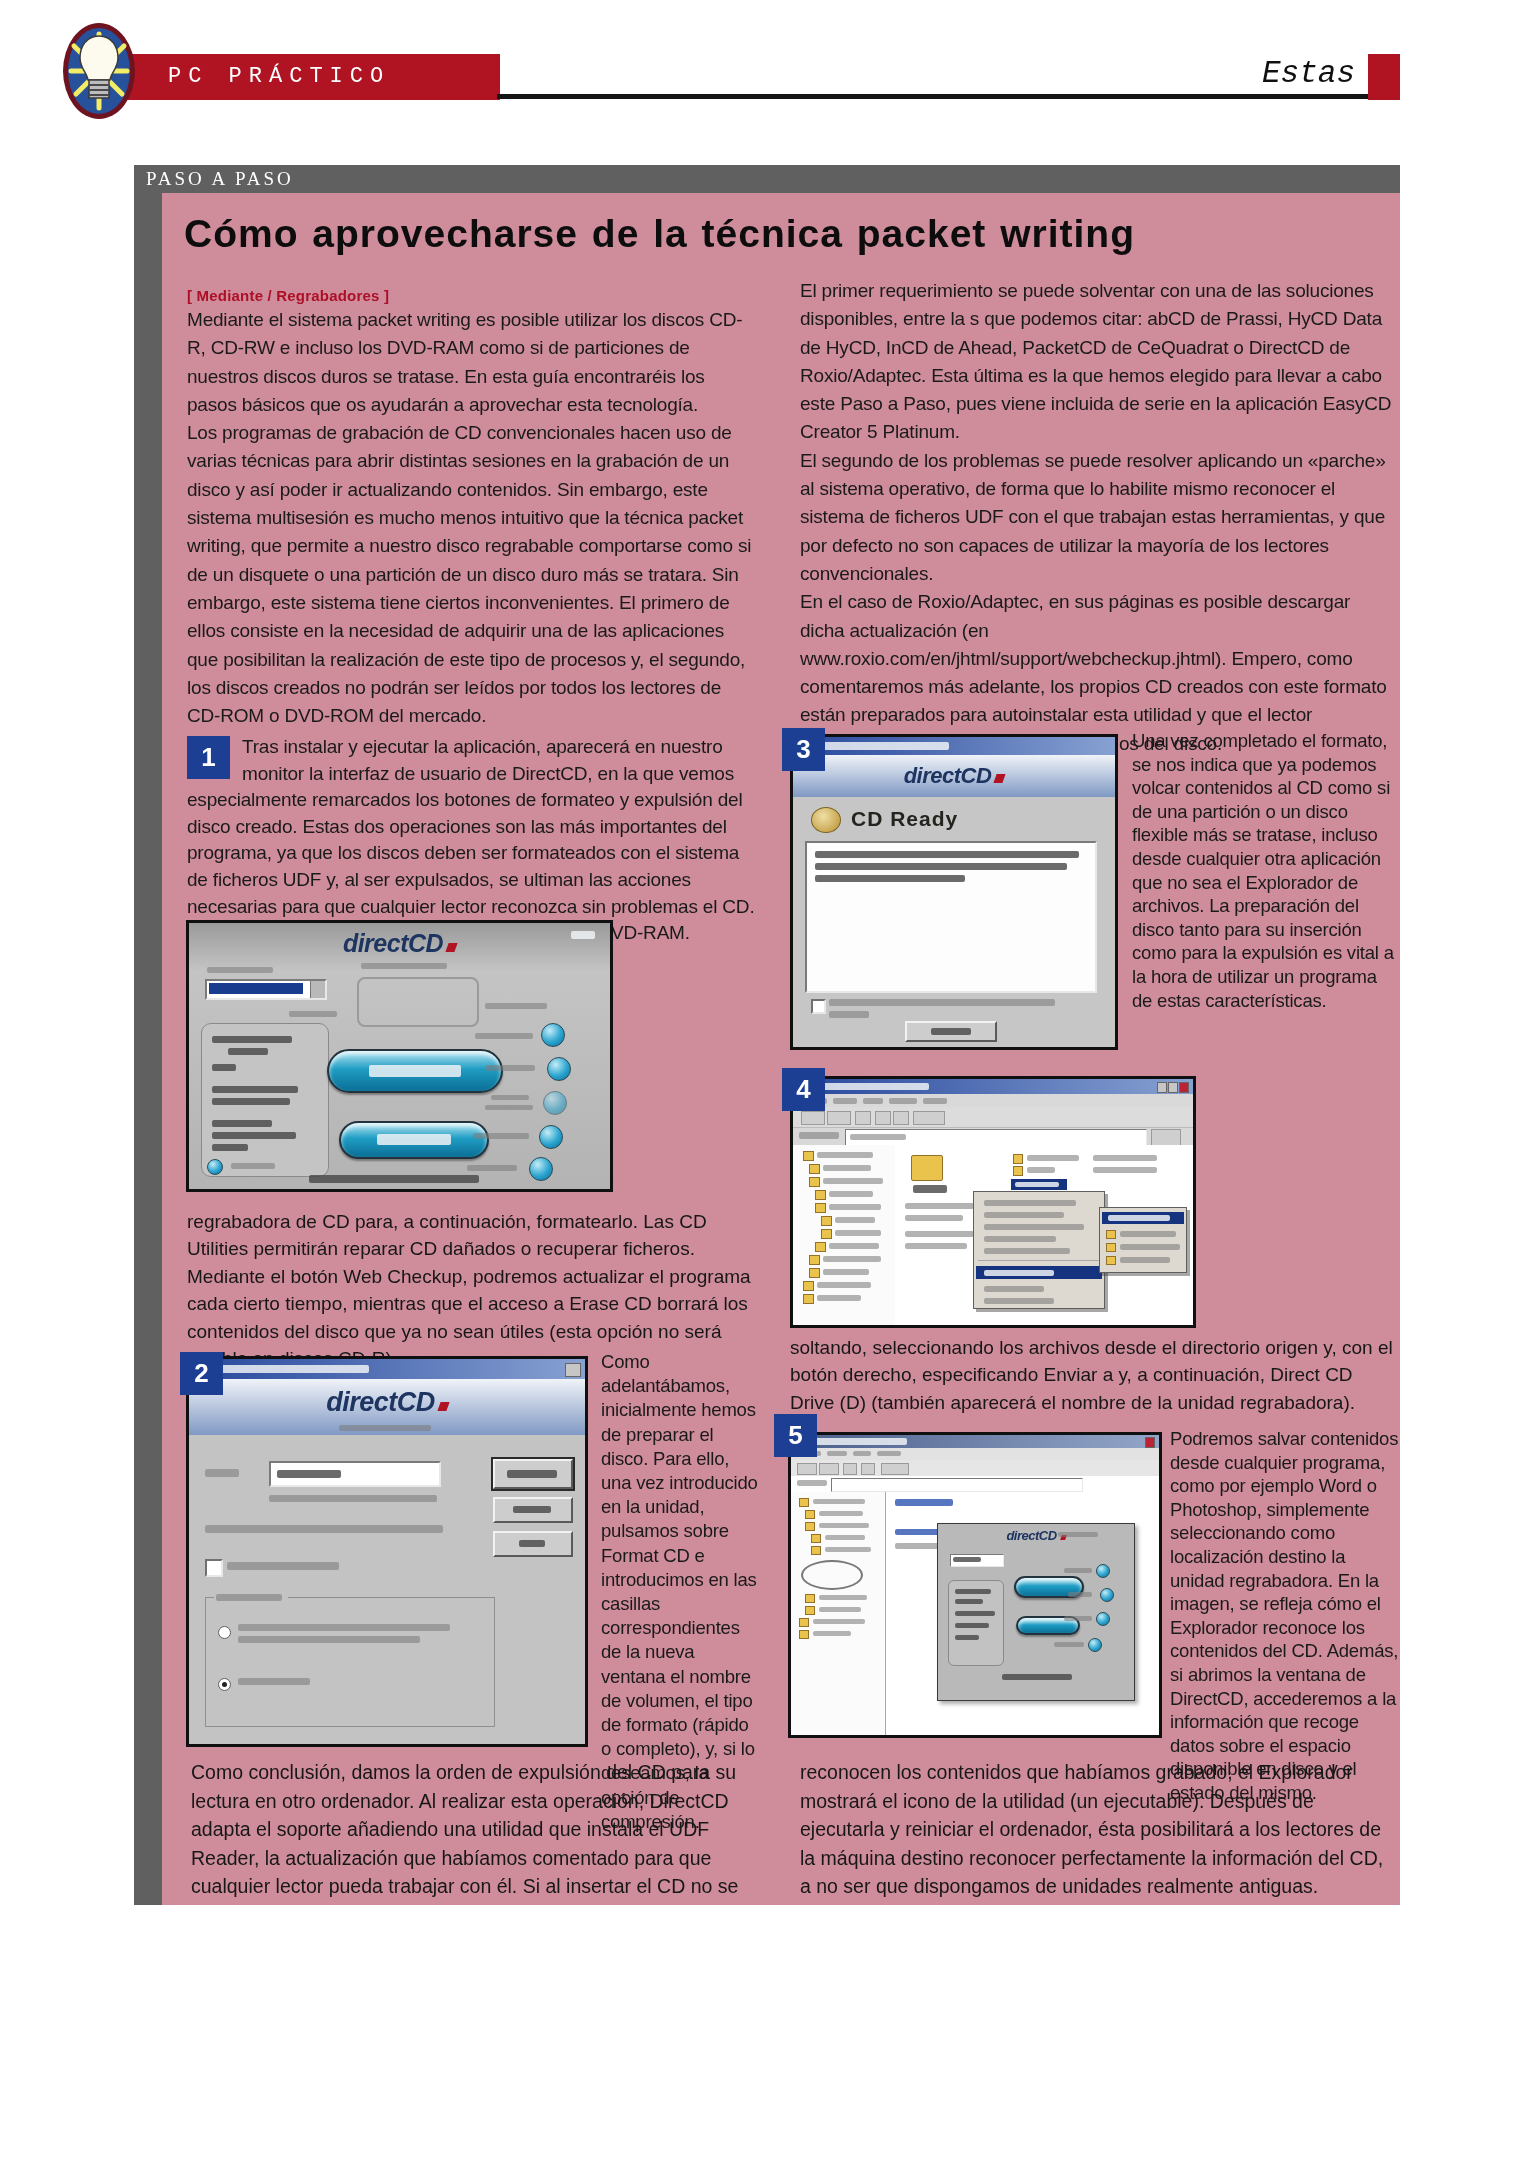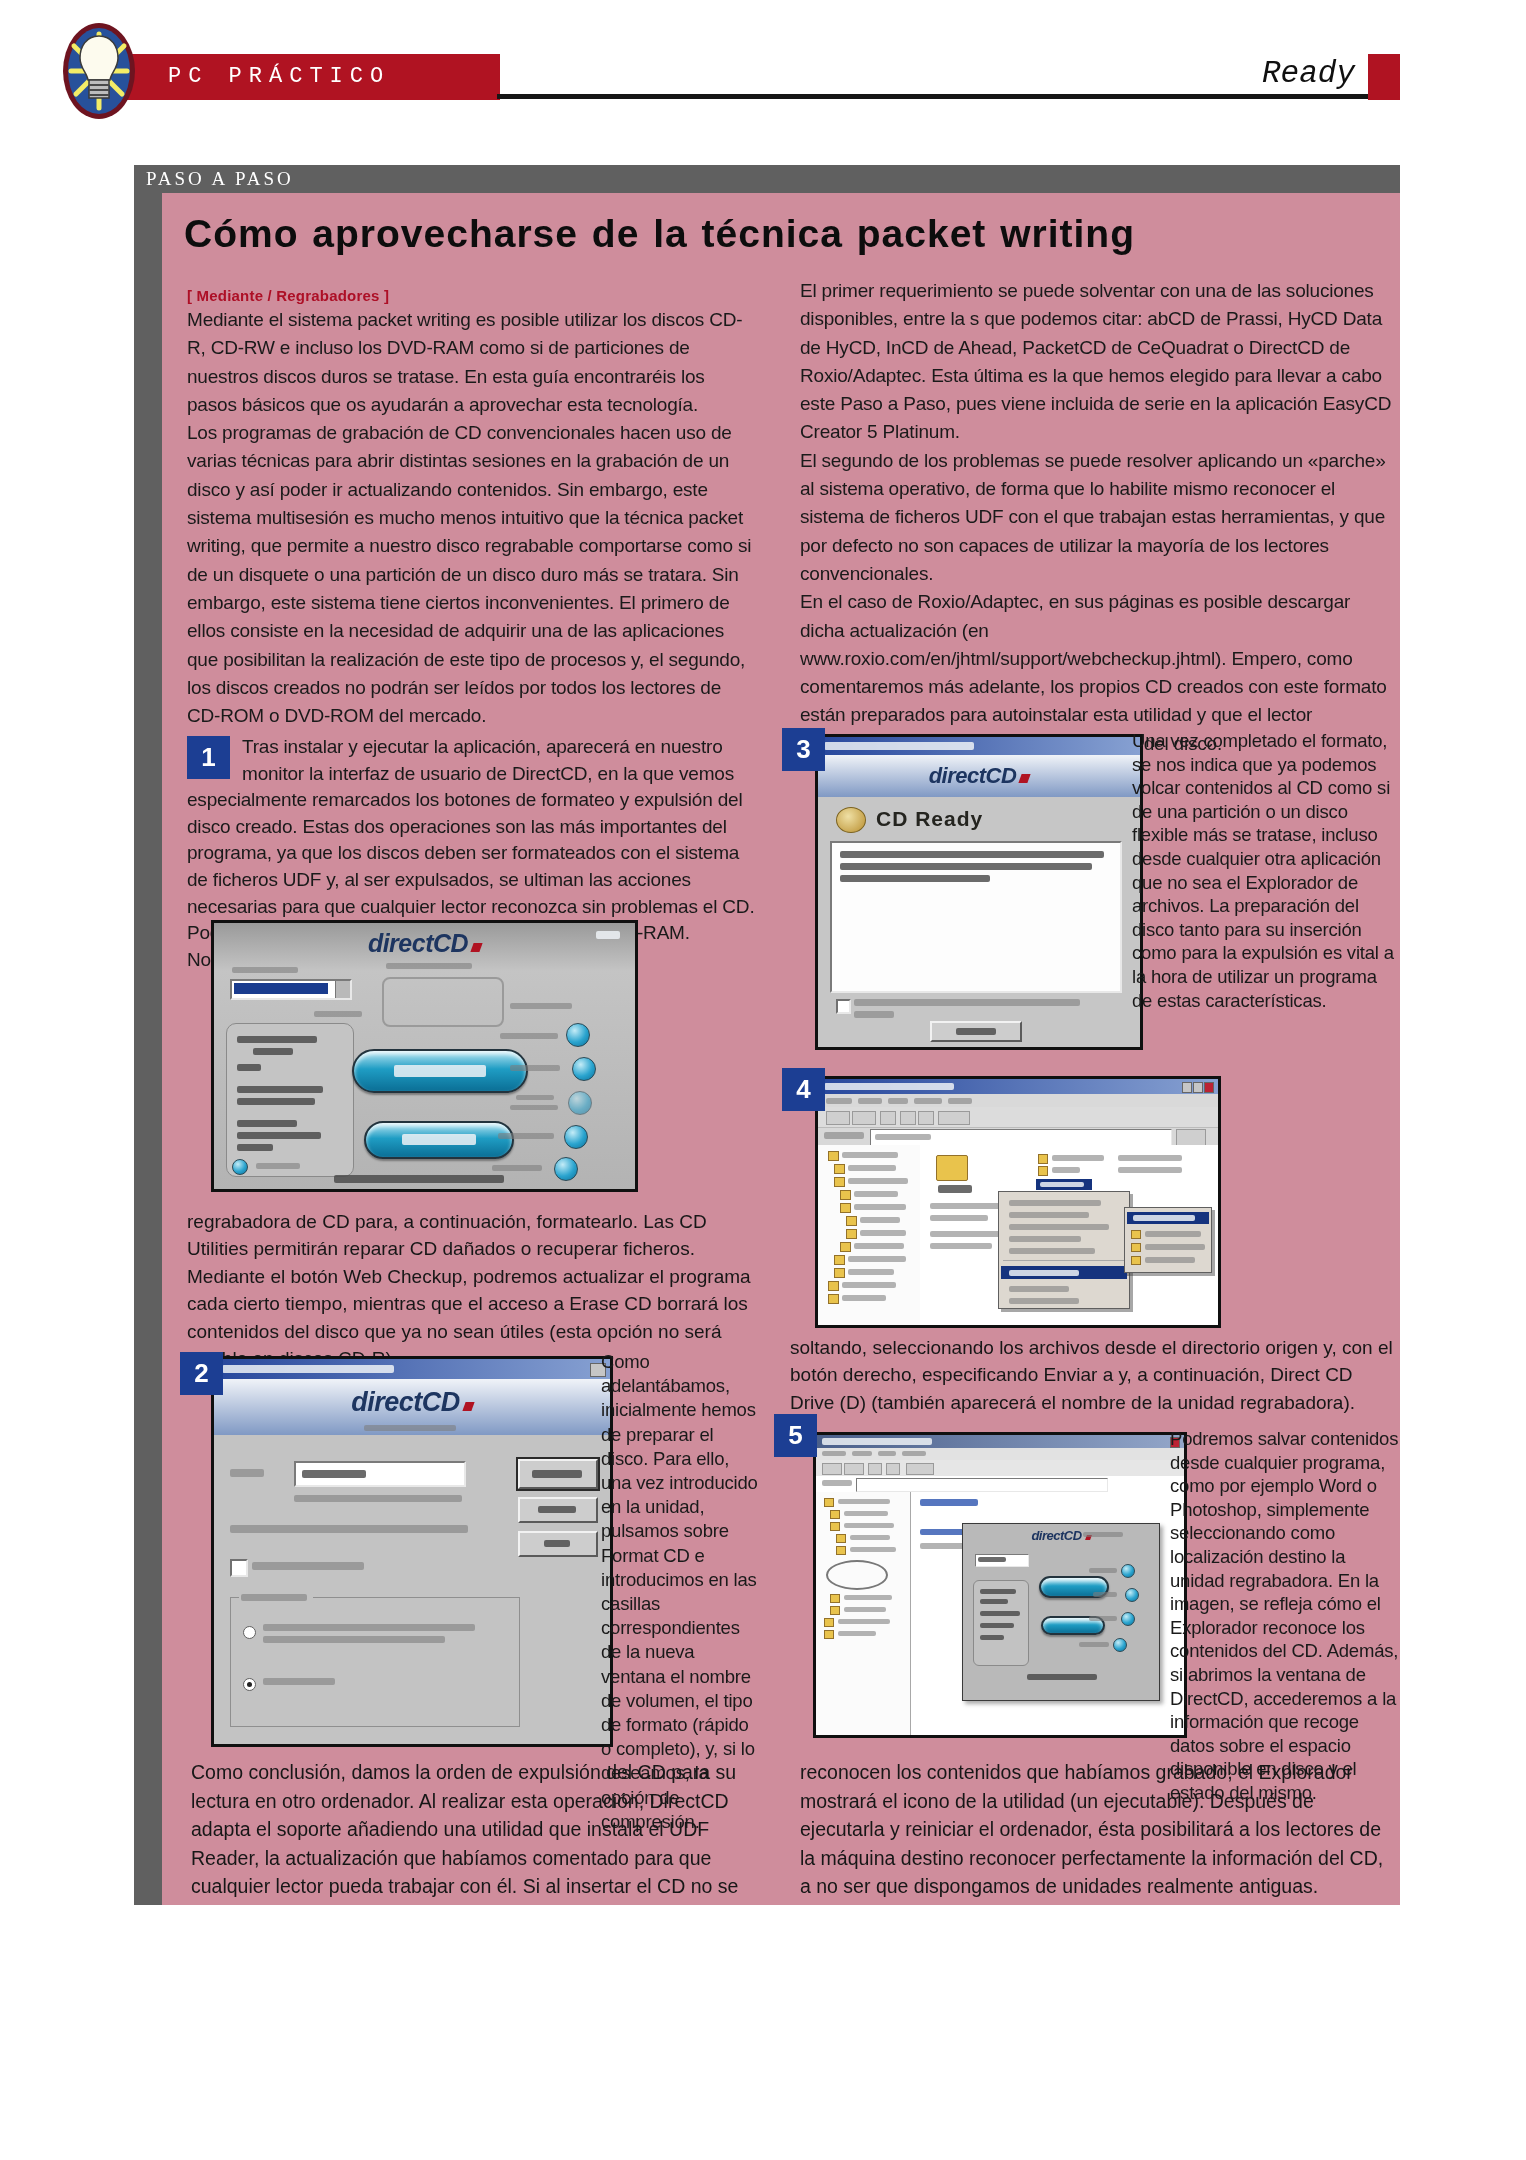--- a/index.html
+++ b/index.html
@@ -53,21 +53,21 @@
   #s4after{left:790px;top:1334px;width:608px;font-size:19px;line-height:27.4px;}
   #s5side{left:1170px;top:1427px;width:230px;line-height:23.6px;}
   #conclL{left:191px;top:1758px;width:566px;font-size:19.5px;line-height:28.6px;}
   #conclR{left:800px;top:1758px;width:598px;font-size:19.5px;line-height:28.6px;}
   #b2{left:180px;top:1352px;}
   #b3{left:782px;top:728px;}
   #b4{left:782px;top:1068px;}
   #b5{left:774px;top:1414px;}
 
   
-  .shot{position:absolute;border:3px solid #101010;background:#bdbdbd;overflow:hidden;margin-left:25px;}
+  .shot{position:absolute;border:3px solid #101010;background:#bdbdbd;overflow:hidden;}
   #shot1{left:186px;top:920px;width:421px;height:266px;
          background:linear-gradient(180deg,#9a9a9a,#c4c4c4 18%,#b3b3b3);}
   #shot2{left:186px;top:1356px;width:396px;height:385px;background:#c3c3c3;}
   #shot3{left:790px;top:734px;width:322px;height:310px;background:#c6c6c6;}
   #shot4{left:790px;top:1076px;width:400px;height:246px;background:#d8d8d8;}
   #shot5{left:788px;top:1432px;width:368px;height:300px;background:#ffffff;}
 
   .dlogo{font-style:italic;font-weight:bold;color:#1d3560;letter-spacing:-0.5px;
          font-family:"Liberation Sans",sans-serif;}
   .logocenter{position:absolute;left:0;right:0;text-align:center;}
@@ -101,21 +101,21 @@
 </style>
 </head>
 <body>
 
 <div class="page">
 
   <div class="abs" id="brandbar"></div>
   <div class="abs" id="brandtitle">PC PRÁCTICO</div>
   <div class="abs" id="hrule"></div>
   <div class="abs" id="hsquare"></div>
-  <div class="abs" id="sectiontitle">Ready</div>
+  <div class="abs" id="sectiontitle">Estas</div>
 
   <div class="abs" id="logo">
     <svg width="74" height="98" viewBox="0 0 74 98">
       <ellipse cx="37" cy="49" rx="36" ry="48" fill="#6e1420"></ellipse>
       <ellipse cx="37" cy="49" rx="31" ry="43" fill="#27519b"></ellipse>
       <g stroke="#f3ec67" stroke-width="5" stroke-linecap="round">
         <line x1="37" y1="49" x2="37" y2="12"></line>
           <line x1="37" y1="49" x2="37" y2="86"></line>
         <line x1="37" y1="49" x2="12" y2="24"></line>
           <line x1="37" y1="49" x2="62" y2="24"></line>

